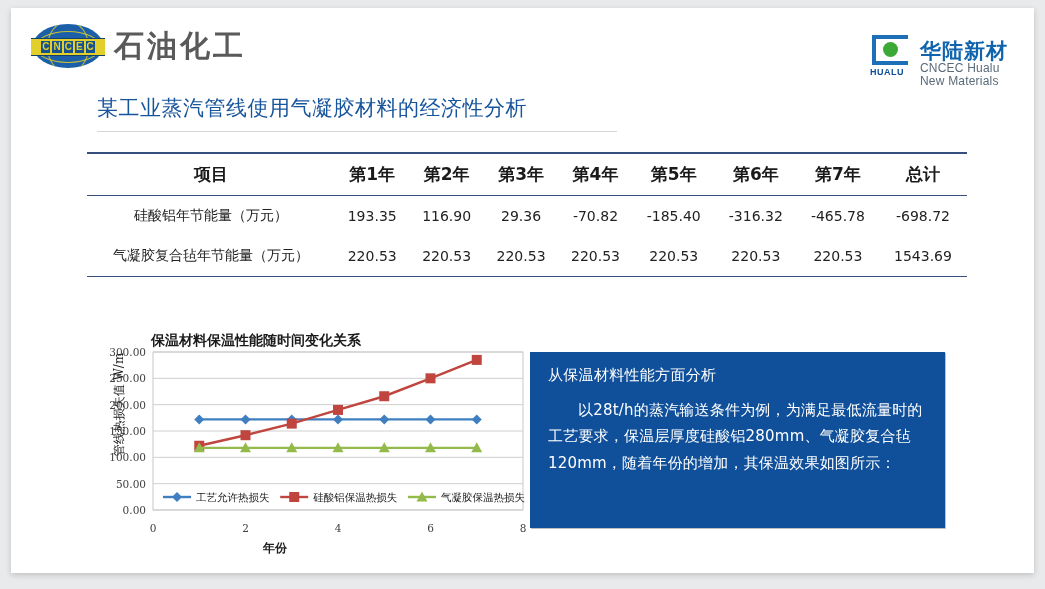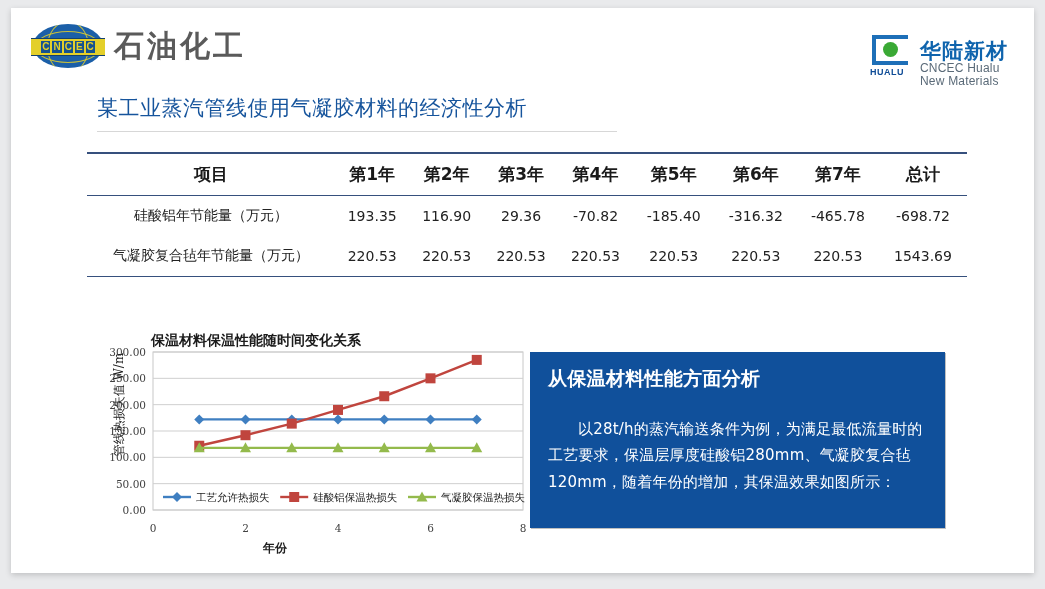--- a/index.html
+++ b/index.html
@@ -273,24 +273,24 @@
     width: 415px;
     height: 176px;
     background: #10509b;
     box-sizing: border-box;
     padding: 14px 18px 10px 18px;
     color: #ffffff;
     font-family: "DejaVu Sans", sans-serif;
     box-shadow: 1px 1px 0 rgba(0,0,0,.25);
   }
   .info-heading {
-    font-size: 19px;
-    font-weight: bold;
+    font-size: 15px;
+    font-weight: normal;
     letter-spacing: .3px;
-    margin-bottom: 24px;
+    margin-bottom: 12px;
   }
   .info-body {
     font-size: 15px;
     line-height: 1.75;
     text-indent: 2em;
     letter-spacing: .2px;
   }
 </style>
 </head>
 <body>

